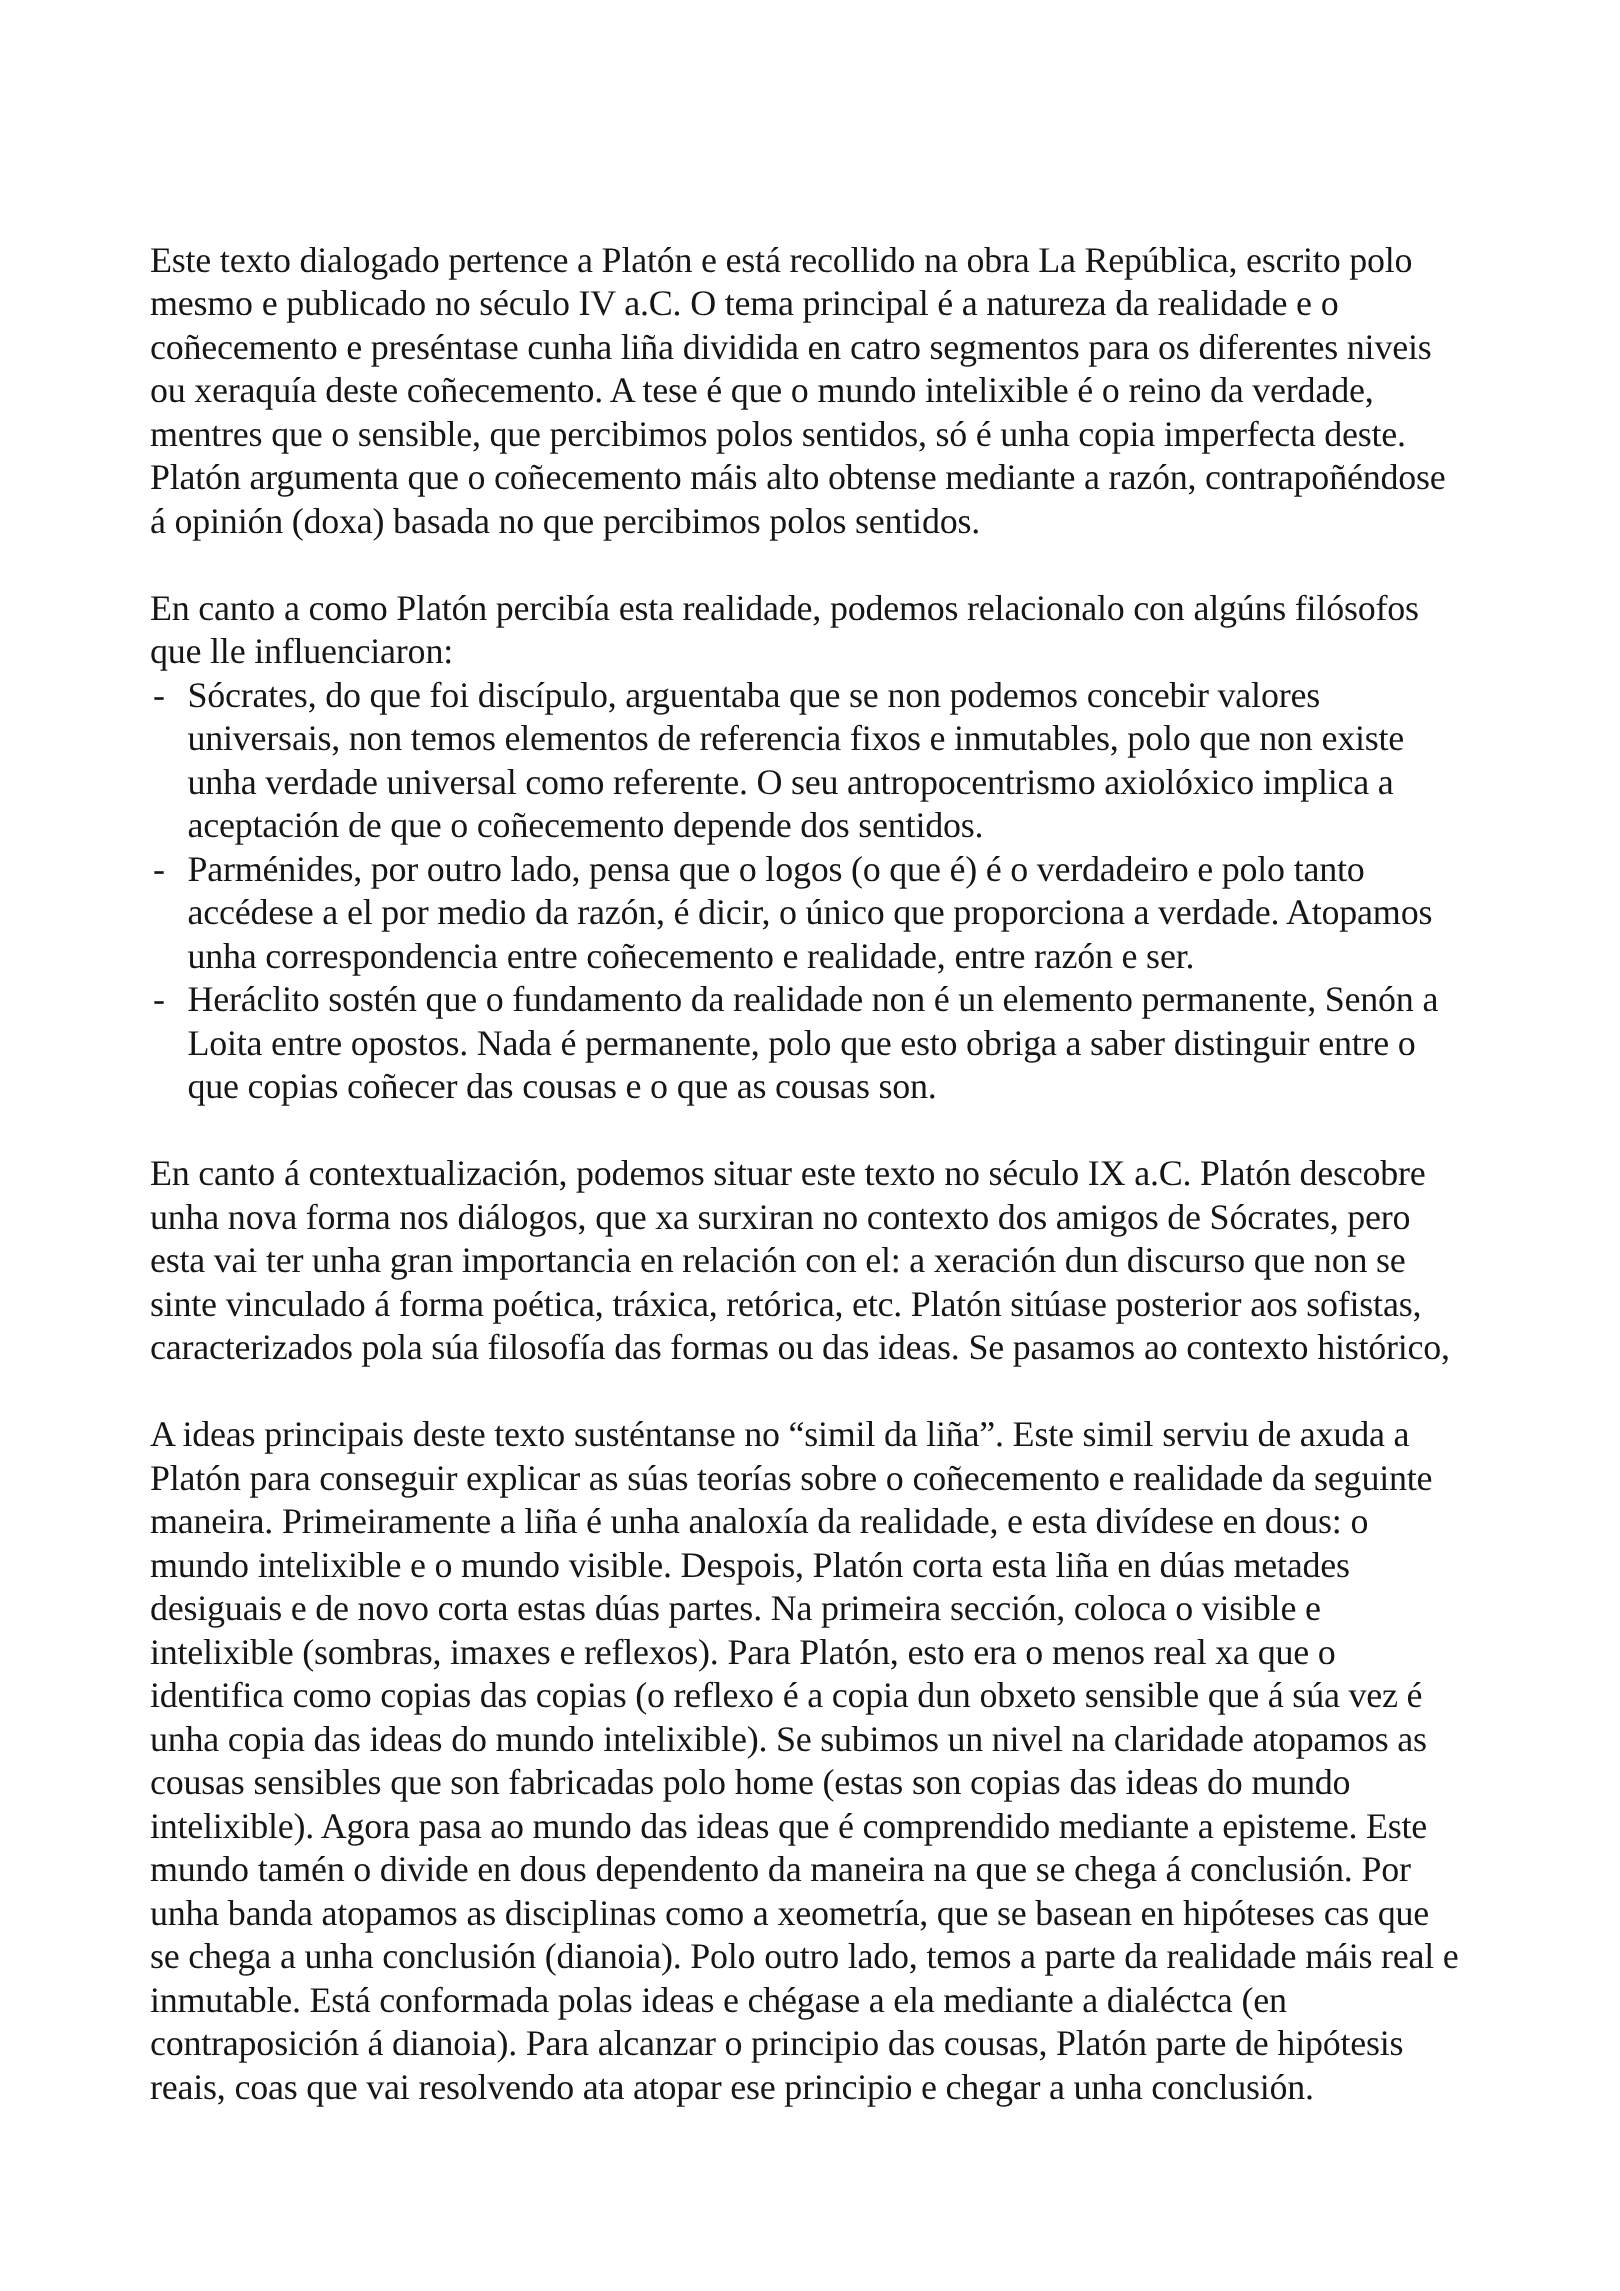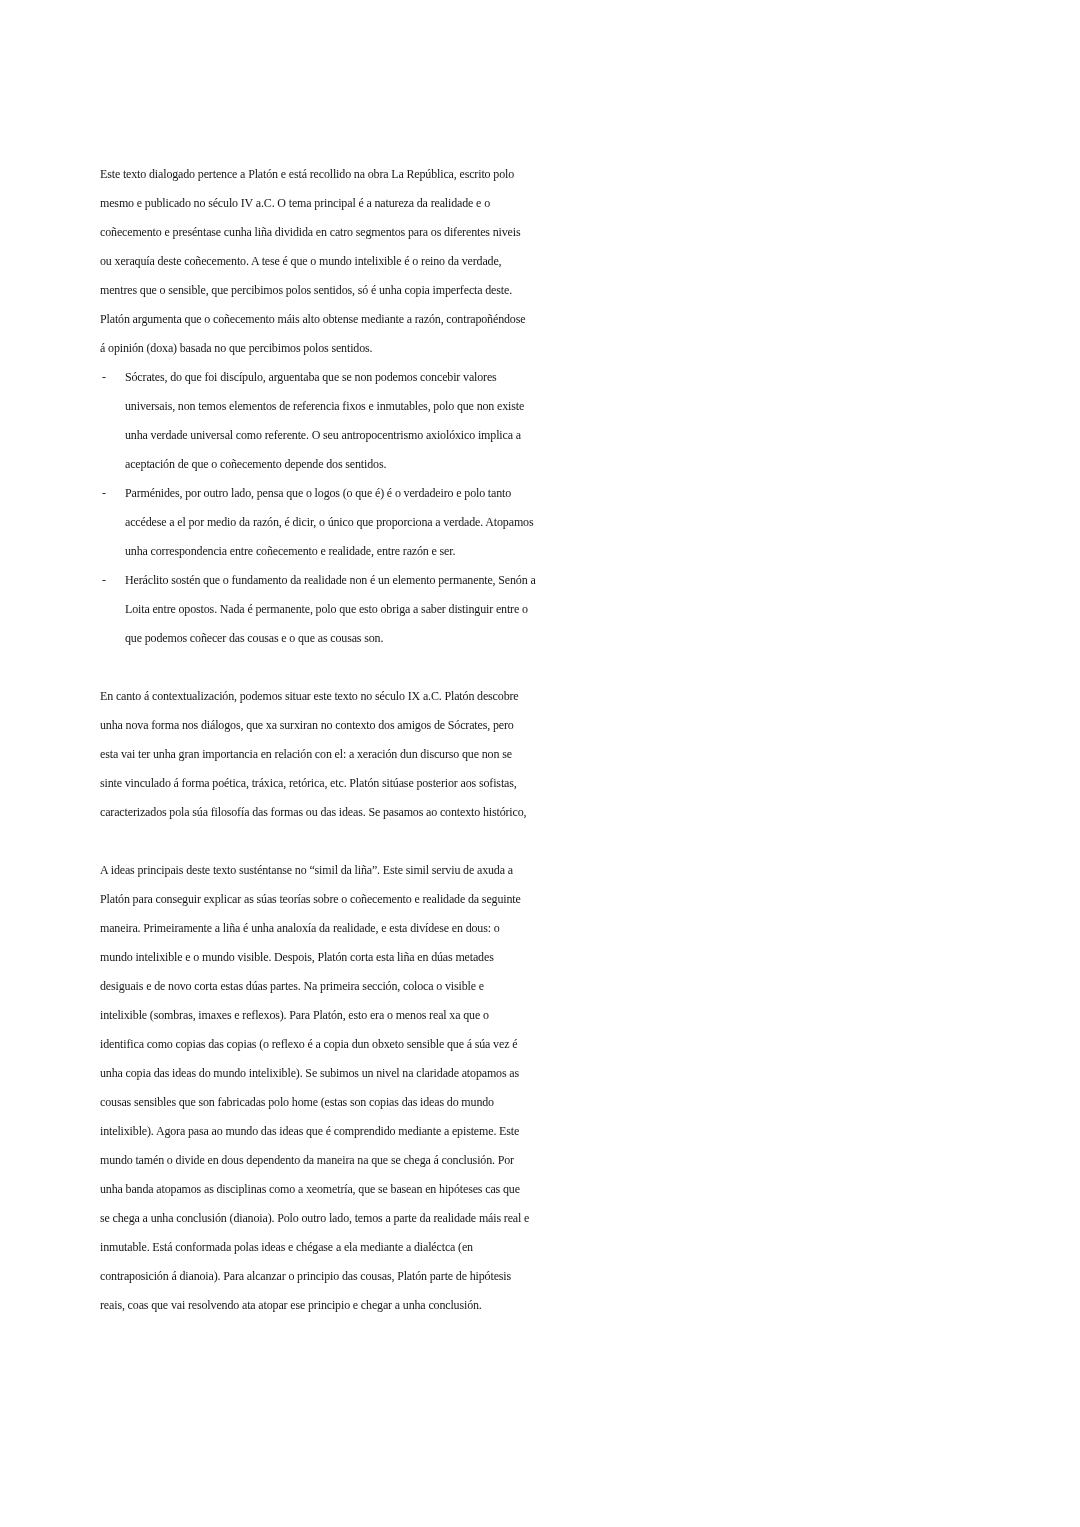--- a/index.html
+++ b/index.html
@@ -8,21 +8,21 @@
     background: #ffffff;
   }
   .page {
     position: relative;
     width: 1080px;
     height: 1527px;
     background: #ffffff;
     box-sizing: border-box;
     padding: 160px 40px 0 100px;
     font-family: "Liberation Serif", "DejaVu Serif", serif;
-    font-size: 12px;
+    font-size: 24px;
     line-height: 29px;
     color: #161616;
     overflow: hidden;
   }
   .block { margin: 0; }
   .block.gap { margin-top: 29px; }
   .para {
     white-space: pre;
     letter-spacing: -0.15px;
   }
@@ -43,39 +43,41 @@
 
 <div class="page">
   <div>
       <div class="block para">Este texto dialogado pertence a Platón e está recollido na obra La República, escrito polo
 mesmo e publicado no século IV a.C. O tema principal é a natureza da realidade e o
 coñecemento e preséntase cunha liña dividida en catro segmentos para os diferentes niveis
 ou xeraquía deste coñecemento. A tese é que o mundo intelixible é o reino da verdade,
 mentres que o sensible, que percibimos polos sentidos, só é unha copia imperfecta deste.
 Platón argumenta que o coñecemento máis alto obtense mediante a razón, contrapoñéndose
 á opinión (doxa) basada no que percibimos polos sentidos.</div>
+      <div class="block gap para">En canto a como Platón percibía esta realidade, podemos relacionalo con algúns filósofos
+que lle influenciaron:</div>
       <div class="block">
         <div class="bullet-item">
           <span class="dash">-</span>
           <div class="bullet-text para">Sócrates, do que foi discípulo, arguentaba que se non podemos concebir valores
 universais, non temos elementos de referencia fixos e inmutables, polo que non existe
 unha verdade universal como referente. O seu antropocentrismo axiolóxico implica a
 aceptación de que o coñecemento depende dos sentidos.</div>
         </div>
         <div class="bullet-item">
           <span class="dash">-</span>
           <div class="bullet-text para">Parménides, por outro lado, pensa que o logos (o que é) é o verdadeiro e polo tanto
 accédese a el por medio da razón, é dicir, o único que proporciona a verdade. Atopamos
 unha correspondencia entre coñecemento e realidade, entre razón e ser.</div>
         </div>
         <div class="bullet-item">
           <span class="dash">-</span>
           <div class="bullet-text para">Heráclito sostén que o fundamento da realidade non é un elemento permanente, Senón a
 Loita entre opostos. Nada é permanente, polo que esto obriga a saber distinguir entre o
-que podemos coñecer das cousas e o que as cousas son.</div>
+que copias coñecer das cousas e o que as cousas son.</div>
         </div>
       </div>
       <div class="block gap para">En canto á contextualización, podemos situar este texto no século IX a.C. Platón descobre
 unha nova forma nos diálogos, que xa surxiran no contexto dos amigos de Sócrates, pero
 esta vai ter unha gran importancia en relación con el: a xeración dun discurso que non se
 sinte vinculado á forma poética, tráxica, retórica, etc. Platón sitúase posterior aos sofistas,
 caracterizados pola súa filosofía das formas ou das ideas. Se pasamos ao contexto histórico,</div>
       <div class="block gap para">A ideas principais deste texto susténtanse no “simil da liña”. Este simil serviu de axuda a
 Platón para conseguir explicar as súas teorías sobre o coñecemento e realidade da seguinte
 maneira. Primeiramente a liña é unha analoxía da realidade, e esta divídese en dous: o

